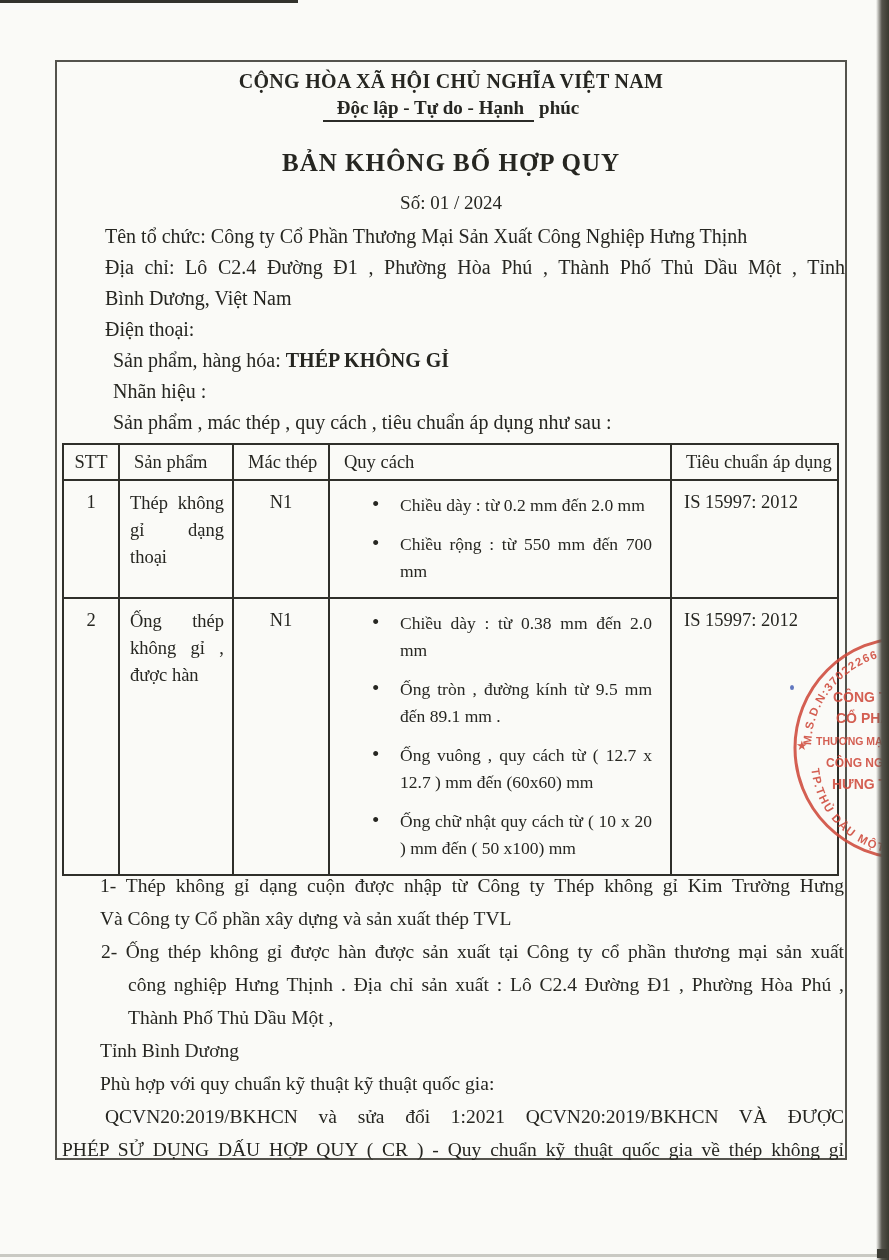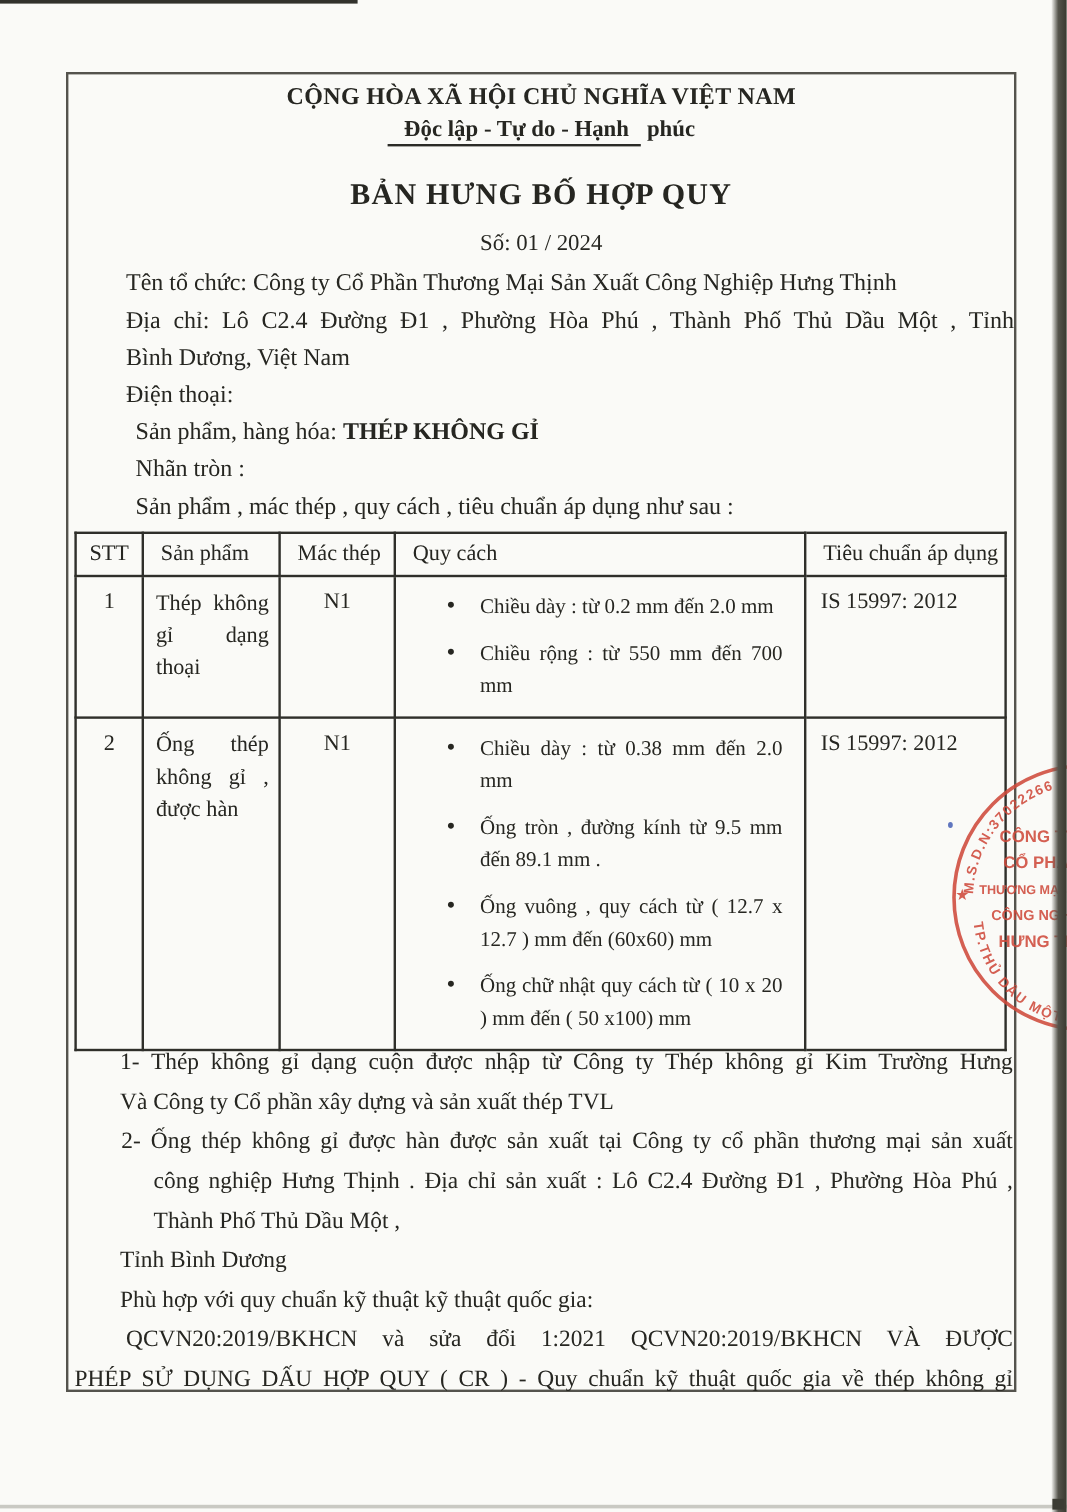--- a/index.html
+++ b/index.html
@@ -90,33 +90,33 @@
 
 <div class="edge-topleft"></div>
 <div class="frame"></div>
 
 <div class="center nat-header">CỘNG HÒA XÃ HỘI CHỦ NGHĨA VIỆT NAM</div>
 
 <div class="center motto">
   <span class="ul">Độc lập - Tự do - Hạnh</span><span class="tail">phúc</span>
 </div>
 
-<div class="center doc-title">BẢN HƯNG BỐ HỢP QUY</div>
+<div class="center doc-title">BẢN KHÔNG BỐ HỢP QUY</div>
 <div class="center doc-no">Số: 01 / 2024</div>
 
 <div class="info">
   <div>Tên tổ chức: Công ty Cổ Phần Thương Mại Sản Xuất Công Nghiệp Hưng Thịnh</div>
   <div class="stretch">Địa chỉ: Lô C2.4 Đường Đ1 , Phường Hòa Phú , Thành Phố Thủ Dầu Một , Tỉnh</div>
   <div>Bình Dương, Việt Nam</div>
   <div>Điện thoại:</div>
   <div class="ind">
     <span>Sản phẩm, hàng hóa:</span>
     <span class="b">THÉP KHÔNG GỈ</span>
   </div>
-  <div class="ind">Nhãn tròn :</div>
+  <div class="ind">Nhãn hiệu :</div>
   <div class="ind">Sản phẩm , mác thép , quy cách , tiêu chuẩn áp dụng như sau :</div>
 </div>
 
 <table class="spec">
   <colgroup>
       <col style="width:56px">
       <col style="width:114px">
       <col style="width:96px">
       <col style="width:342px">
       <col style="width:167px">

